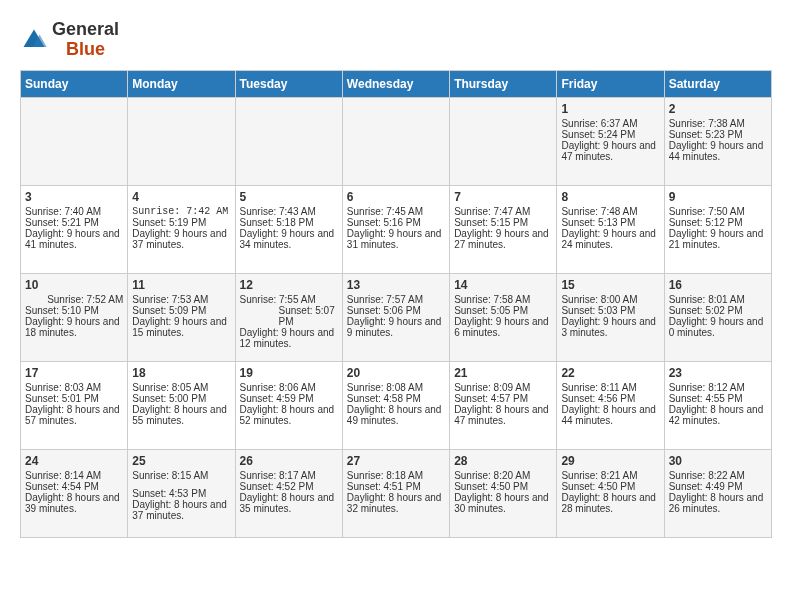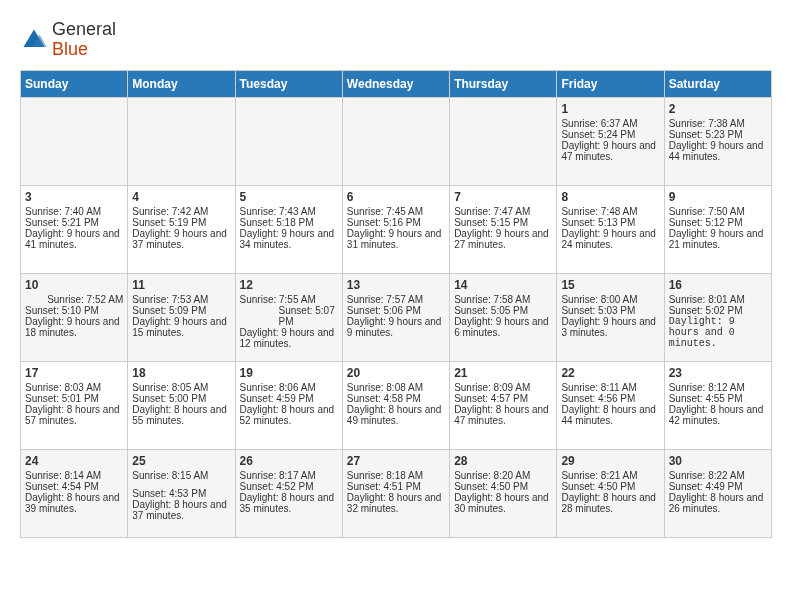--- a/index.html
+++ b/index.html
@@ -16,22 +16,23 @@
       align-items: flex-start;
       margin-bottom: 10px;
     }
     .logo {
       display: flex;
       align-items: center;
       gap: 4px;
     }
     .logo-text {
       font-size: 18px;
-      font-weight: normal;
+      font-weight: bold;
       line-height: 1.1;
+      text-align: center;
     }
     .logo-general { color: #333; }
     .logo-blue { color: #c2410c; }
     .logo-icon {
       width: 28px;
       height: 28px;
     }
     .title-area {
       text-align: right;
     }
@@ -133,21 +134,21 @@
       </tr>
       <tr>
         <td>
           <span class="day-number">3</span>
           <span style="display: block;">Sunrise: 7:40 AM</span>
           <span style="display: block;">Sunset: 5:21 PM</span>
           <span style="display: block;">Daylight: 9 hours and 41 minutes.</span>
         </td>
         <td>
           <span class="day-number">4</span>
-          <span style="display: block;">Sunrise: 7:42 AM</span>
+          <span style="display: block; font-family: Liberation Mono, monospace;">Sunrise: 7:42 AM</span>
           <span style="display: block;">Sunset: 5:19 PM</span>
           <span style="display: block;">Daylight: 9 hours and 37 minutes.</span>
         </td>
         <td>
           <span class="day-number">5</span>
           <span style="display: block;">Sunrise: 7:43 AM</span>
           <span style="display: block;">Sunset: 5:18 PM</span>
           <span style="display: block;">Daylight: 9 hours and 34 minutes.</span>
         </td>
         <td>
@@ -209,21 +210,21 @@
         <td>
           <span class="day-number">15</span>
           <span style="display: block;">Sunrise: 8:00 AM</span>
           <span style="display: block;">Sunset: 5:03 PM</span>
           <span style="display: block;">Daylight: 9 hours and 3 minutes.</span>
         </td>
         <td>
           <span class="day-number">16</span>
           <span style="display: block;">Sunrise: 8:01 AM</span>
           <span style="display: block;">Sunset: 5:02 PM</span>
-          <span style="display: block; font-family: Liberation Mono, monospace;">Daylight: 9 hours and 0 minutes.</span>
+          <span style="display: block;">Daylight: 9 hours and 0 minutes.</span>
         </td>
       </tr>
       <tr>
         <td>
           <span class="day-number">17</span>
           <span style="display: block;">Sunrise: 8:03 AM</span>
           <span style="display: block;">Sunset: 5:01 PM</span>
           <span style="display: block;">Daylight: 8 hours and 57 minutes.</span>
         </td>
         <td>

